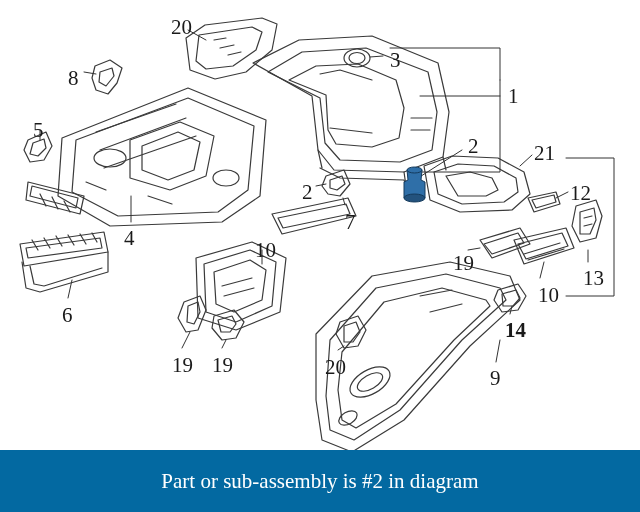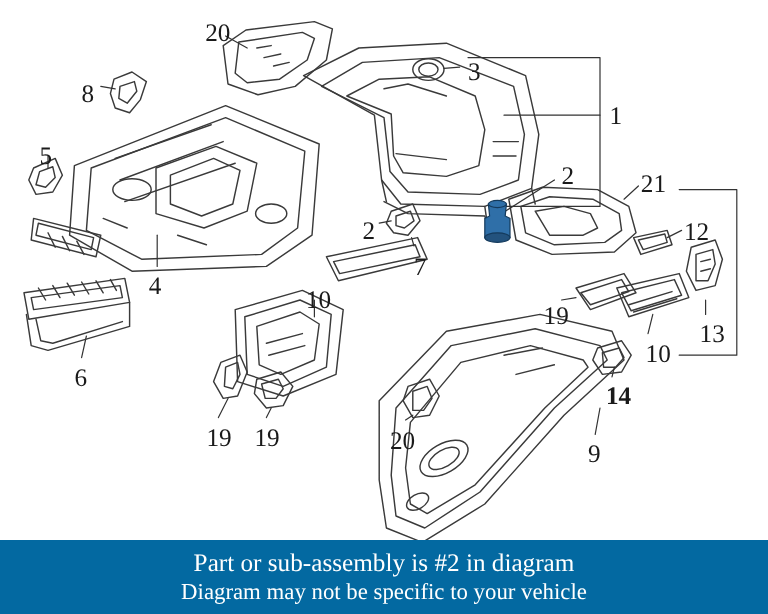--- a/index.html
+++ b/index.html
@@ -270,16 +270,15 @@
   <div class="num-label" style="left:538px; top:285px;">10</div>
   <div class="num-label" style="left:62px; top:305px;">6</div>
   <div class="num-label" style="left:505px; top:320px;font-weight:bold;">14</div>
   <div class="num-label" style="left:172px; top:355px;">19</div>
   <div class="num-label" style="left:212px; top:355px;">19</div>
   <div class="num-label" style="left:325px; top:357px;">20</div>
   <div class="num-label" style="left:490px; top:368px;">9</div>
 
   <div class="caption-bar">
     <div class="caption-line1">Part or sub-assembly is #2 in diagram</div>
-    <div class="caption-line2">Diagram may not be specific to your vehicle</div>
   </div>
 
 </div>
 
 </body></html>

